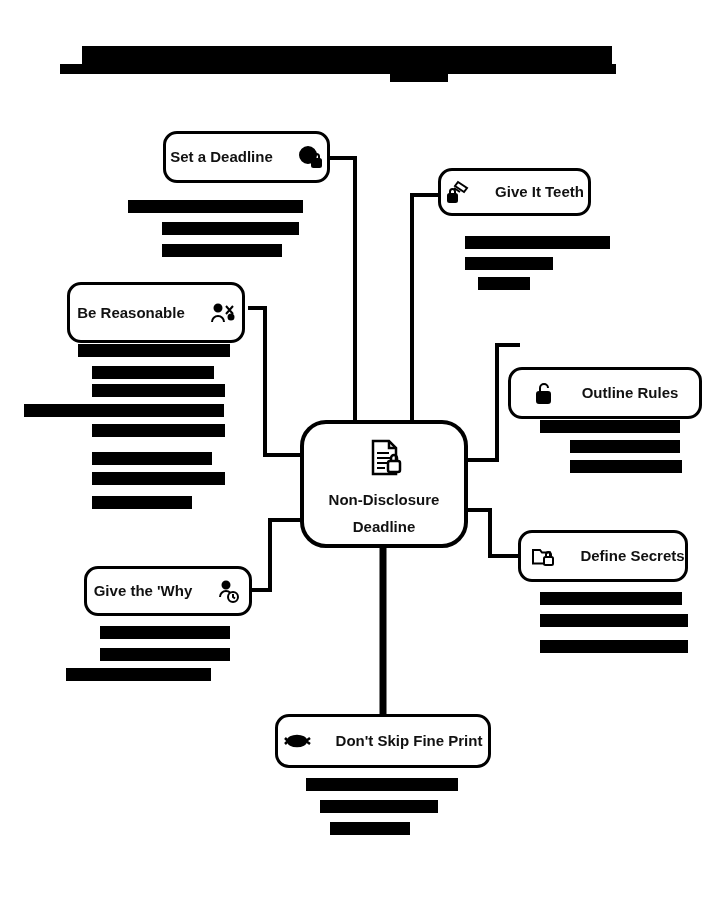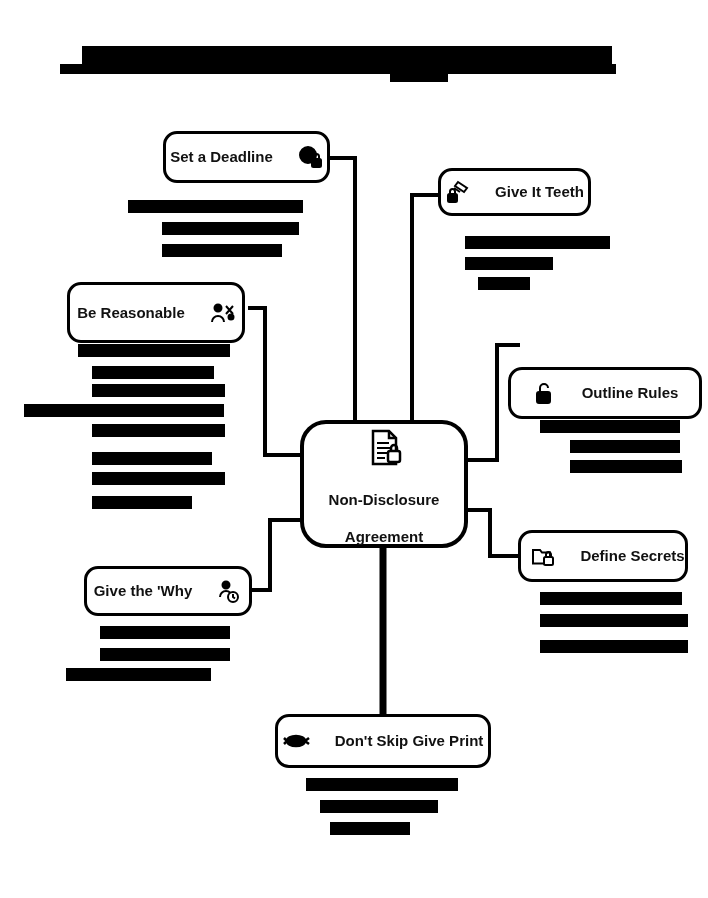--- a/index.html
+++ b/index.html
@@ -38,21 +38,21 @@
     font-weight: bold;
     font-size: 15px;
     color: #111111;
     line-height: 1.15;
     text-align: center;
     z-index: 5;
   }
   .node .label { white-space: nowrap; }
   .center-node {
     flex-direction: column;
-    gap: 20px;
+    gap: 10px;
     border-width: 4px;
     border-radius: 26px;
     font-size: 15px;
   }
   .center-node .label { white-space: normal; }
   .icon { display: inline-flex; align-items: center; justify-content: center; flex: none; }
   .title-wrap {
     position: absolute;
     left: 60px;
     top: 46px;
@@ -198,33 +198,33 @@
 </div>
 
 <div class="node" style="left:275px; top:714px; width:216px; height:54px;">
   <span class="icon">
     <svg width="28" height="26" viewBox="0 0 28 26">
       <ellipse cx="13" cy="13" rx="9" ry="5" stroke="#000" stroke-width="2.5"></ellipse>
       <path d="M4 13 L1 10 M4 13 L1 16" stroke="#000" stroke-width="2.5"></path>
       <path d="M22 13 L26 10 M22 13 L26 16" stroke="#000" stroke-width="2.5"></path>
     </svg>
   </span>
-  <span class="label">Don't Skip Give Print</span>
+  <span class="label">Don't Skip Fine Print</span>
 </div>
 <div>
   <div class="redact" style="left:306px; top:778px; width:152px; height:13px;"></div>
   <div class="redact" style="left:320px; top:800px; width:118px; height:13px;"></div>
   <div class="redact" style="left:330px; top:822px; width:80px; height:13px;"></div>
 </div>
 
 <div class="node center-node" style="left:300px; top:420px; width:168px; height:128px;">
   <span class="icon">
     <svg width="48" height="48" viewBox="0 0 48 48">
       <path d="M13 8 h16 l7 7 v26 h-23 Z" stroke="#000" stroke-width="2.5"></path>
       <path d="M29 8 v7 h7" stroke="#000" stroke-width="2.5"></path>
       <path d="M17 20 h12 M17 25 h14 M17 30 h10 M17 35 h8" stroke="#000" stroke-width="2"></path>
       <rect x="28" y="28" width="12" height="11" rx="2" fill="#fff" stroke="#000" stroke-width="2.5"></rect>
       <path d="M31 28 v-3 a3 3 0 0 1 6 0 v3" stroke="#000" stroke-width="2.5"></path>
     </svg>
   </span>
   <span class="label">Non-Disclosure</span>
-  <span class="label">Agreement</span>
+  <span class="label">Deadline</span>
 </div>
 
 </body></html>

